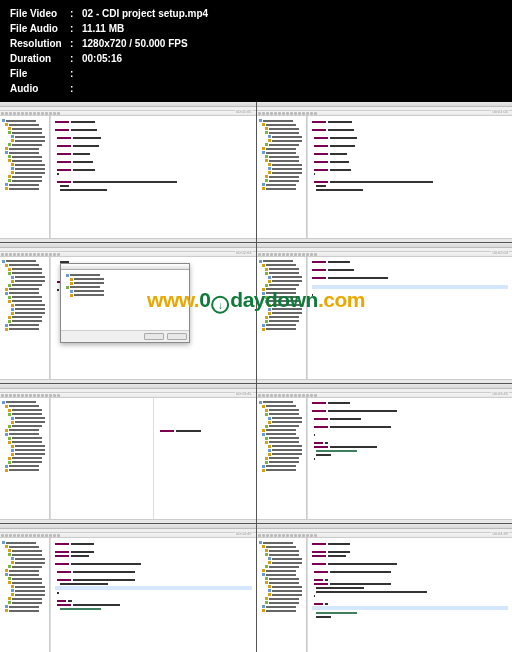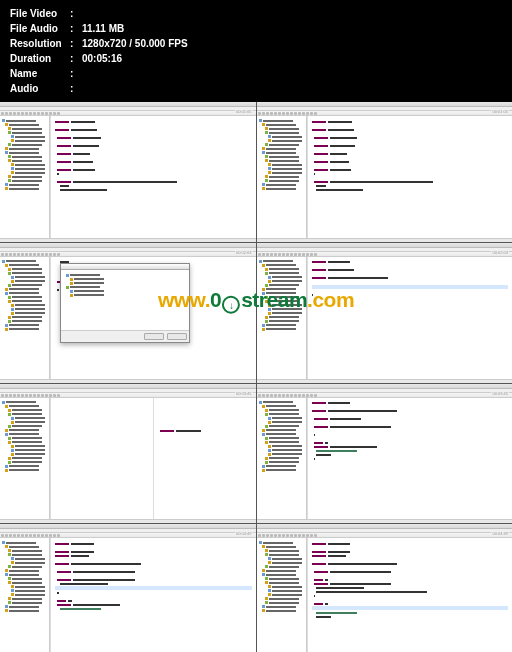--- a/index.html
+++ b/index.html
@@ -41,38 +41,39 @@
   .editor-half { width: 100px; }
   .hl-line { background: #d4e7ff; height: 4px; margin: 1px 0; }
 </style>
 </head>
 <body>
 
 <div class="info-panel">
   <div class="info-row">
       <span class="info-label">File Video</span>
       <span class="info-sep">:</span>
+      <span>02 - CDI project setup.mp4</span>
     </div>
   <div class="info-row">
       <span class="info-label">File Audio</span>
       <span class="info-sep">:</span>
       <span>11.11 MB</span>
     </div>
   <div class="info-row">
       <span class="info-label">Resolution</span>
       <span class="info-sep">:</span>
       <span>1280x720 / 50.000 FPS</span>
     </div>
   <div class="info-row">
       <span class="info-label">Duration</span>
       <span class="info-sep">:</span>
       <span>00:05:16</span>
     </div>
   <div class="info-row">
-      <span class="info-label">Name</span>
+      <span class="info-label">File</span>
       <span class="info-sep">:</span>
     </div>
   <div class="info-row">
       <span class="info-label">Audio</span>
       <span class="info-sep">:</span>
     </div>
 </div>
 
 <div class="grid" id="grid">
     <div class="ide">
@@ -1218,13 +1219,13 @@
             <span class="code-txt" style="width:14.399999999999999px"></span>
           </div>
         </div>
     </div>
 
     <div class="timestamp">00:04:49</div>
 
   </div>
   </div>
 
-<div class="watermark" style="position: absolute; left: 256px; top: 300.75px;"><span class="wm-yellow-outer">www.</span><span class="wm-green">0</span><span class="wm-circle">↓</span><span class="wm-green">stream</span><span class="wm-yellow-outer">.com</span></div>
+<div class="watermark" style="position: absolute; left: 256px; top: 300.75px;"><span class="wm-yellow-outer">www.</span><span class="wm-green">0</span><span class="wm-circle">↓</span><span class="wm-green">daydown</span><span class="wm-yellow-outer">.com</span></div>
 
 </body></html>

